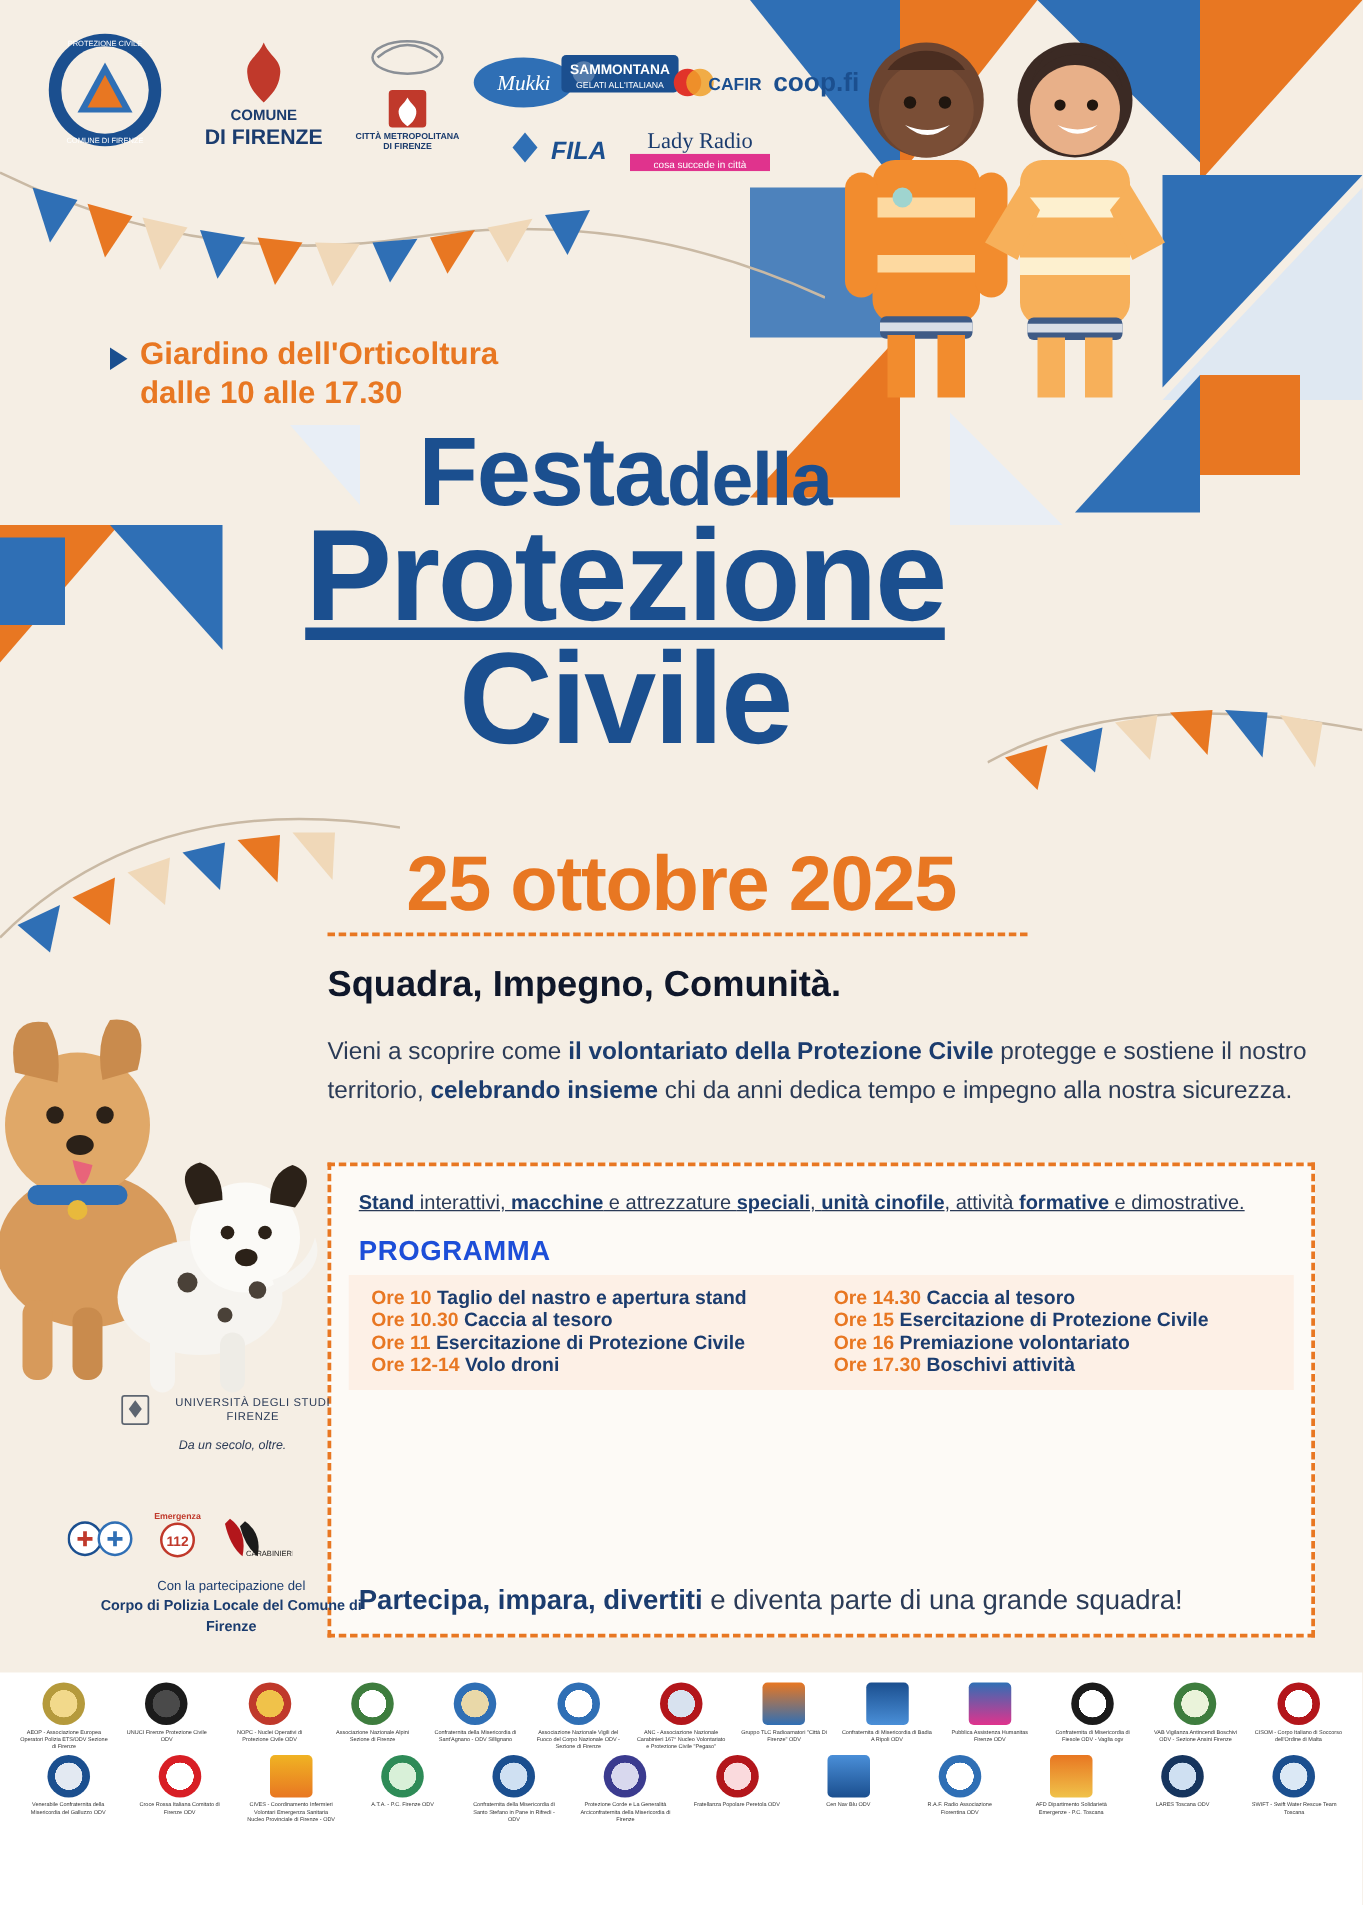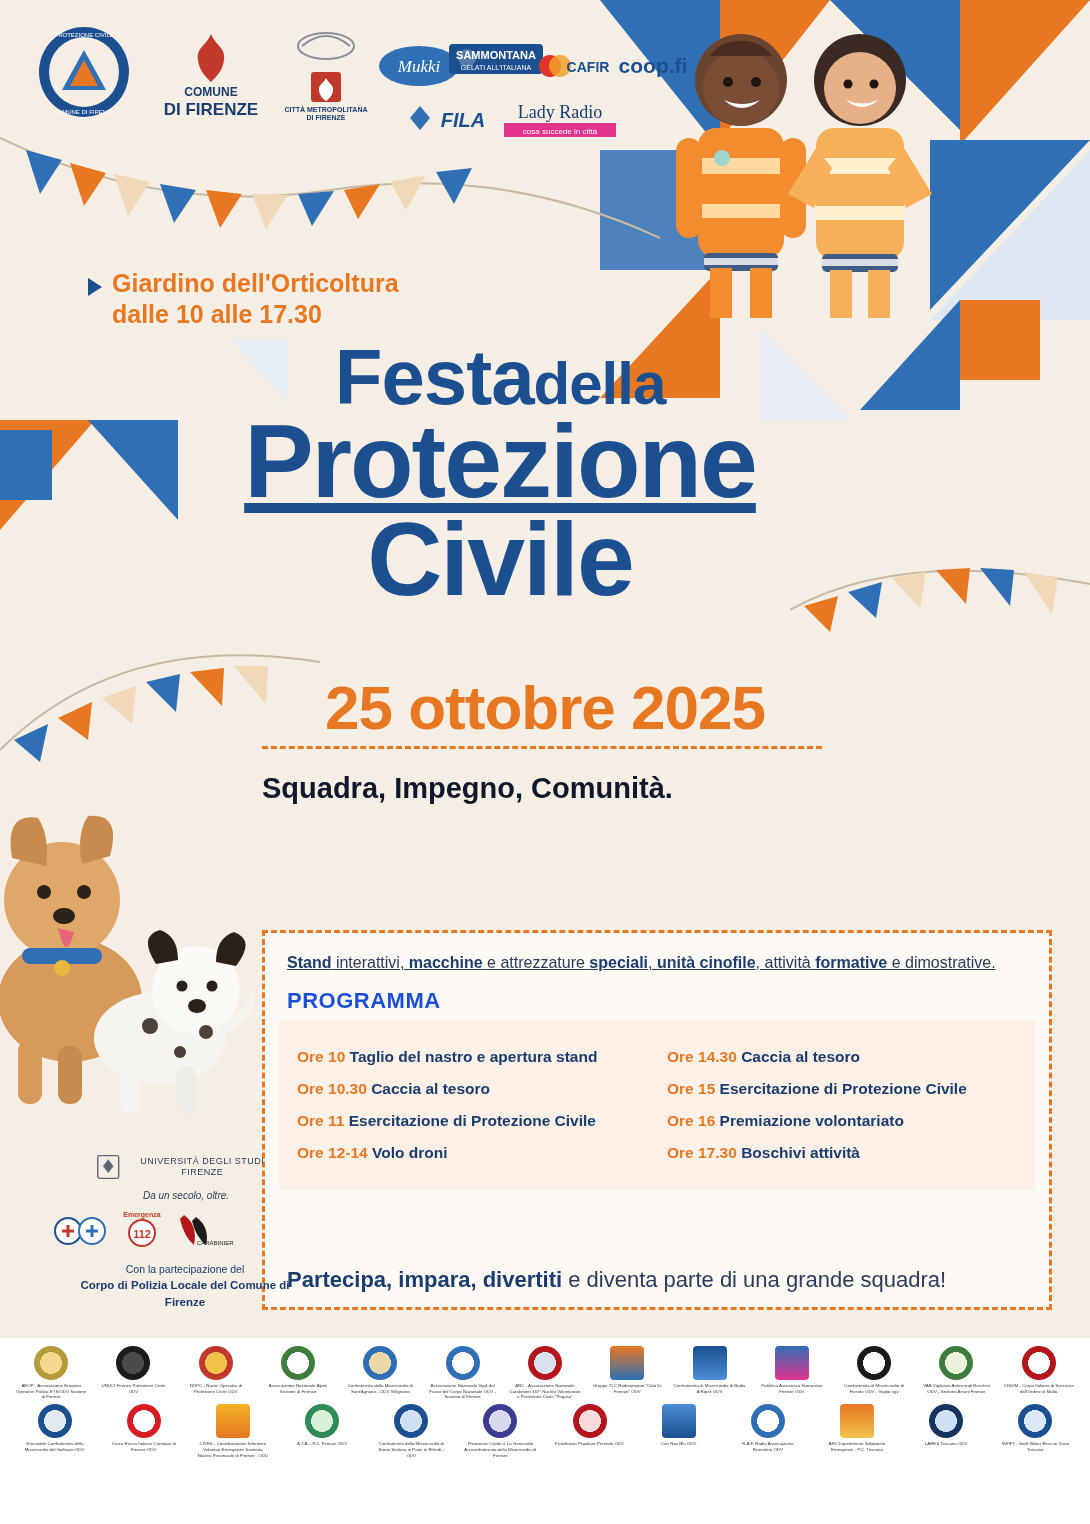--- a/index.html
+++ b/index.html
@@ -40,29 +40,29 @@
   .tagline { position: absolute; left: 262px; top: 772px; color: #0f172a; font-size: 29px; font-weight: bold; }
 
   .intro { position: absolute; left: 262px; top: 826px; width: 800px; color: #2b3b57; font-size: 19.5px; line-height: 1.6; }
   .intro b { color: #1b3c6e; }
 
   
   .progbox { position: absolute; left: 262px; top: 930px; width: 790px; height: 380px; border: 3px dashed #e87722; background: #fdfaf6; }
   .progbox .lead { padding: 18px 22px 0 22px; font-size: 16px; line-height: 1.45; color: #2b3b57; text-decoration: underline; }
   .progbox .lead b { color: #1b3c6e; }
   .prog-title { margin: 14px 0 4px 22px; color: #1d4ed8; font-size: 22px; font-weight: bold; letter-spacing: .5px; }
-  .prog-grid { margin: 6px 14px 0 14px; background: #fdf0e6; padding: 28px 8px; display: grid; grid-template-columns: 1fr 1fr; row-gap: 14px; }
+  .prog-grid { margin: 6px 14px 0 14px; background: #fdf0e6; padding: 10px 8px; display: grid; grid-template-columns: 1fr 1fr; }
   .prog-item { font-size: 15.5px; color: #1b3c6e; padding-left: 10px; }
   .prog-item .ora { color: #e87722; font-weight: bold; }
   .prog-item .txt { font-weight: bold; }
   .closing { position: absolute; left: 22px; bottom: 14px; font-size: 22px; color: #2b3b57; }
   .closing b { color: #1b3c6e; }
 
   
-  .uni { position: absolute; left: 96px; top: 1150px; width: 180px; text-align: center; }
+  .uni { position: absolute; left: 96px; top: 1111px; width: 180px; text-align: center; }
   .uni-name { font-size: 9px; color: #2b3b57; line-height: 1.25; letter-spacing: .5px; }
   .uni-motto { font-size: 10px; color: #2b3b57; margin-top: 6px; font-style: italic; }
   .part-text { position: absolute; left: 60px; top: 1262px; width: 250px; text-align: center; font-size: 10.5px; color: #1b3c6e; line-height: 1.45; }
   .part-text b { display: block; font-size: 11.5px; }
 
   
   .footer { position: absolute; left: 0; bottom: 0; width: 1090px; height: 186px; background: #ffffff; }
   .frow { display: flex; justify-content: space-around; align-items: flex-start; padding: 8px 10px 0 10px; }
   .fitem { width: 72px; text-align: center; }
   .fcap { font-size: 4.4px; line-height: 1.3; color: #333; margin-top: 3px; display: block; }
@@ -304,20 +304,23 @@
       <span>Festa</span><span class="small">della</span>
     </div>
     <div class="t-line2">Protezione</div>
     <div class="t-line3">Civile</div>
   </div>
 
   <div class="date">25 ottobre 2025</div>
   <div class="dashrule"></div>
   <div class="tagline">Squadra, Impegno, Comunità.</div>
 
+  <div class="intro">
+    <span>Vieni a scoprire come </span><b>il volontariato della Protezione Civile</b><span> protegge e sostiene il nostro territorio, </span><b>celebrando insieme</b><span> chi da anni dedica tempo e impegno alla nostra sicurezza.</span>
+  </div>
 
   <div class="progbox">
     <div class="lead">
       <b>Stand</b><span> interattivi, </span><b>macchine</b><span> e attrezzature </span><b>speciali</b><span>, </span><b>unità cinofile</b><span>, attività </span><b>formative</b><span> e dimostrative.</span>
     </div>
     <div class="prog-title">PROGRAMMA</div>
     <div class="prog-grid">
       <div class="prog-item"><span class="ora">Ore 10</span> <span class="txt">Taglio del nastro e apertura stand</span></div>
       <div class="prog-item"><span class="ora">Ore 14.30</span> <span class="txt">Caccia al tesoro</span></div>
       <div class="prog-item"><span class="ora">Ore 10.30</span> <span class="txt">Caccia al tesoro</span></div>

